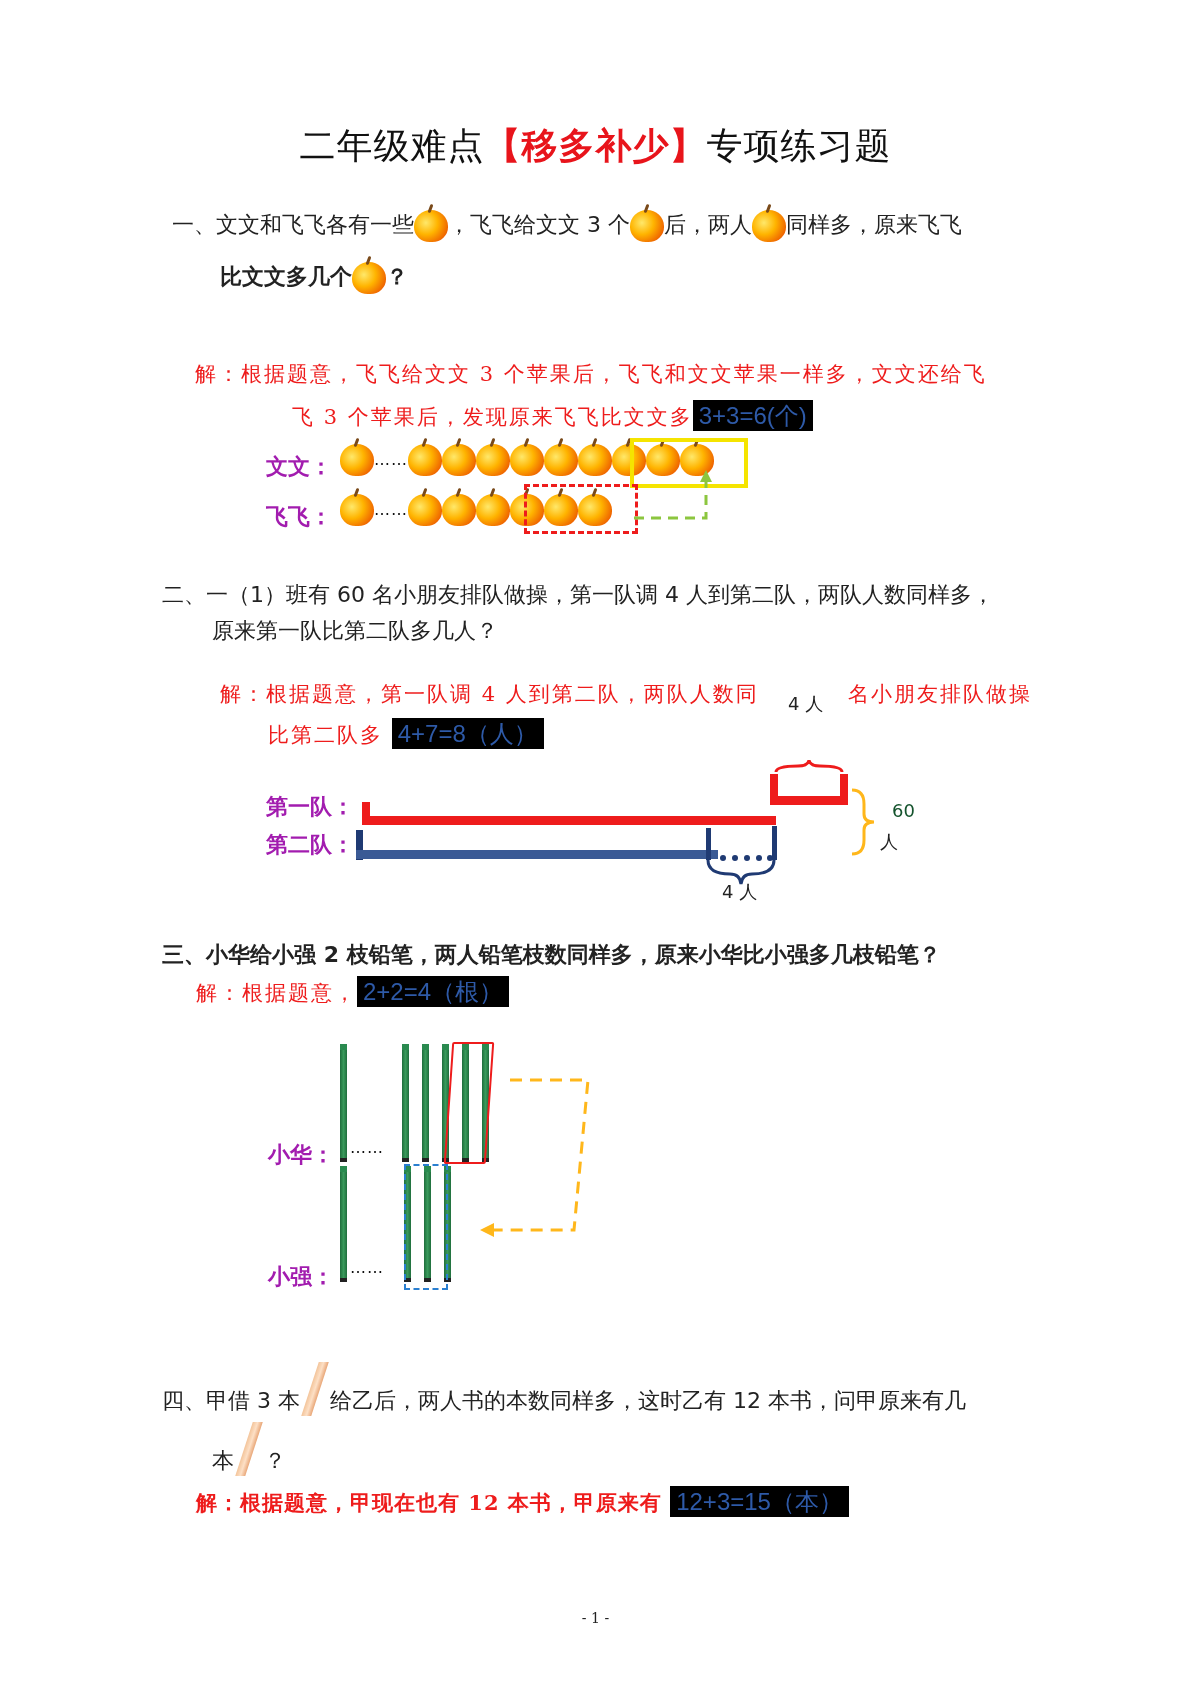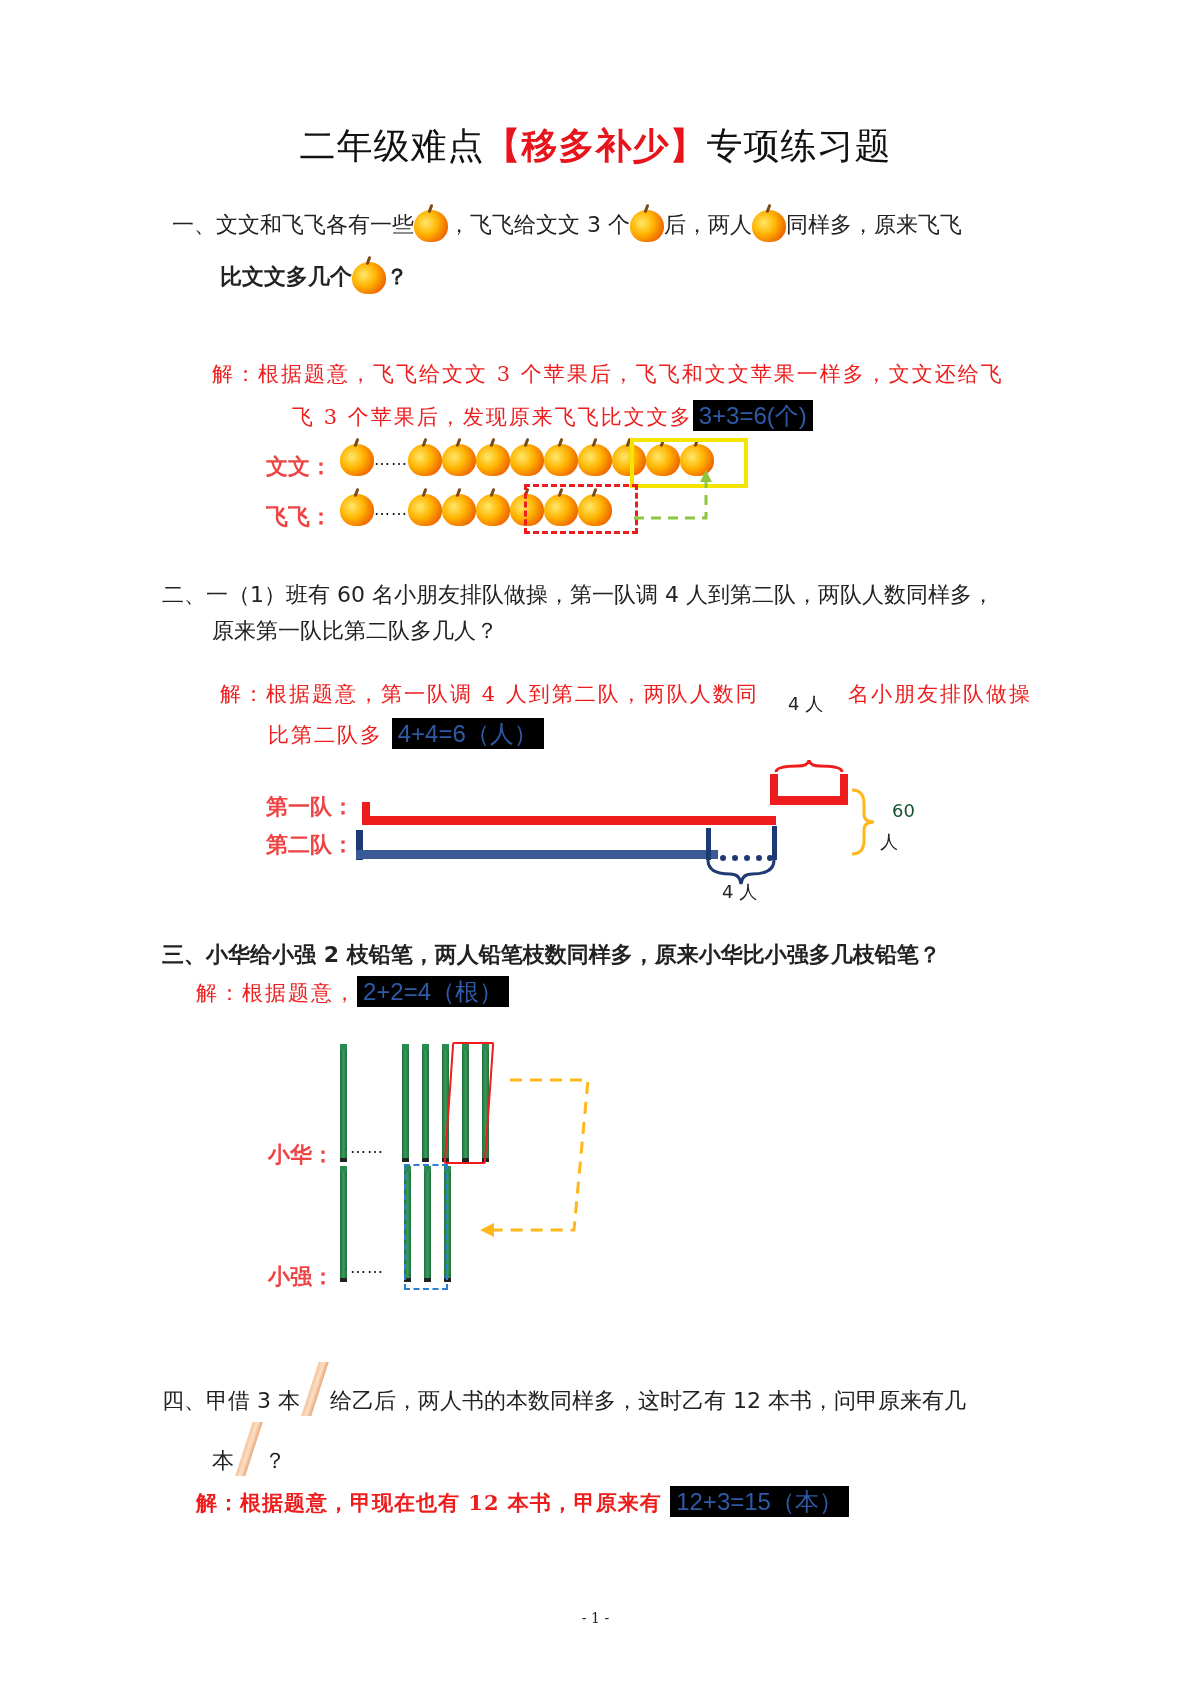--- a/index.html
+++ b/index.html
@@ -3,21 +3,21 @@
 <meta charset="utf-8">
 <style>
   html,body{margin:0;padding:0;background:#fff;}
   body{width:1191px;height:1684px;position:relative;overflow:hidden;font-family:"DejaVu Sans","Liberation Sans",sans-serif;color:#222;}
   .abs{position:absolute;}
   .title{left:0;width:1191px;top:122px;text-align:center;font-size:36px;color:#111;letter-spacing:1px;}
   .title .hl{color:#e8141b;font-weight:bold;}
   .q{font-size:22px;color:#222;white-space:nowrap;}
   .sol{font-family:"DejaVu Serif","Liberation Serif",serif;font-size:21px;color:#ee1c1c;white-space:nowrap;letter-spacing:2px;}
   .ans{background:#000000;color:#2e5aa8;font-family:"Liberation Sans","DejaVu Sans",sans-serif;font-size:24px;padding:2px 6px;letter-spacing:0;}
-  .lbl{color:#ef4444;font-weight:bold;font-size:22px;}
+  .lbl{color:#a21caf;font-weight:bold;font-size:22px;}
   .apple{display:inline-block;width:34px;height:32px;border-radius:50% 50% 46% 46%;background:radial-gradient(circle at 35% 40%,#ffe86a 0%,#ffb400 40%,#f06a00 75%,#d42a00 100%);vertical-align:middle;position:relative;}
   .apple::before{content:"";position:absolute;left:15px;top:-6px;width:3px;height:9px;background:#7a4a1a;transform:rotate(20deg);border-radius:2px;}
   .pencil{position:absolute;width:7px;background:linear-gradient(90deg,#1f6e3c,#3a9a5c,#1f6e3c);border-top:6px solid #2a8a4f;}
   .pencil::after{content:"";position:absolute;left:0;bottom:0;width:7px;height:4px;background:#222;}
   .book{display:inline-block;width:10px;height:54px;background:linear-gradient(90deg,#f3c49a,#fde0c6,#e8a677);transform:skewX(-18deg);vertical-align:bottom;margin:0 10px;}
   .dots{font-size:16px;letter-spacing:1px;color:#111;}
   .pgnum{left:0;width:1191px;top:1610px;text-align:center;font-size:14px;font-family:"DejaVu Serif",serif;}
 </style>
 </head>
 <body>
@@ -26,21 +26,21 @@
   <span>二年级难点</span><span class="hl">【移多补少】</span><span>专项练习题</span>
 </div>
 
 <div class="abs q" style="left:172px;top:210px;">
   <span>一、文文和飞飞各有一些</span><span class="apple"></span><span>，飞飞给文文 3 个</span><span class="apple"></span><span>后，两人</span><span class="apple"></span><span>同样多，原来飞飞</span>
 </div>
 <div class="abs q" style="left:220px;top:262px;font-weight:bold;">
   <span>比文文多几个</span><span class="apple"></span><span>？</span>
 </div>
 
-<div class="abs sol" style="left:212px;top:360px;">解：根据题意，飞飞给文文 3 个苹果后，飞飞和文文苹果一样多，文文还给飞</div>
+<div class="abs sol" style="left:195px;top:360px;">解：根据题意，飞飞给文文 3 个苹果后，飞飞和文文苹果一样多，文文还给飞</div>
 <div class="abs sol" style="left:292px;top:400px;">
   <span>飞 3 个苹果后，发现原来飞飞比文文多</span><span class="ans">3+3=6(个)</span>
 </div>
 
 <div class="abs" style="left:266px;top:438px;width:500px;height:100px;">
   <div class="abs lbl" style="left:0;top:14px;">文文：</div>
   <div class="abs" style="left:74px;top:6px;white-space:nowrap;">
     <span class="apple"></span><span class="dots">……</span><span class="apple"></span><span class="apple"></span><span class="apple"></span><span class="apple"></span><span class="apple"></span><span class="apple"></span><span class="apple"></span><span class="apple"></span><span class="apple"></span>
   </div>
   <div class="abs lbl" style="left:0;top:64px;">飞飞：</div>
@@ -60,21 +60,21 @@
 
 <div class="abs q" style="left:162px;top:580px;">二、一（1）班有 60 名小朋友排队做操，第一队调 4 人到第二队，两队人数同样多，</div>
 <div class="abs q" style="left:212px;top:616px;">原来第一队比第二队多几人？</div>
 
 <div class="abs sol" style="left:220px;top:680px;">
   <span>解：根据题意，第一队调 4 人到第二队，两队人数同</span>
 </div>
 <div class="abs" style="left:788px;top:692px;font-size:18px;color:#222;">4 人</div>
 <div class="abs sol" style="left:848px;top:680px;">名小朋友排队做操</div>
 <div class="abs sol" style="left:268px;top:718px;">
-  <span>比第二队多</span> <span class="ans">4+4=6（人）</span>
+  <span>比第二队多</span> <span class="ans">4+7=8（人）</span>
 </div>
 
 <div class="abs lbl" style="left:266px;top:792px;">第一队：</div>
 <div class="abs lbl" style="left:266px;top:830px;">第二队：</div>
 <svg class="abs" style="left:340px;top:760px;" width="540" height="140">
 
   <rect x="22" y="42" width="8" height="22" fill="#ee1c1c"></rect>
   <rect x="22" y="56" width="414" height="9" fill="#ee1c1c"></rect>
 
   <rect x="430" y="14" width="8" height="30" fill="#ee1c1c"></rect>

